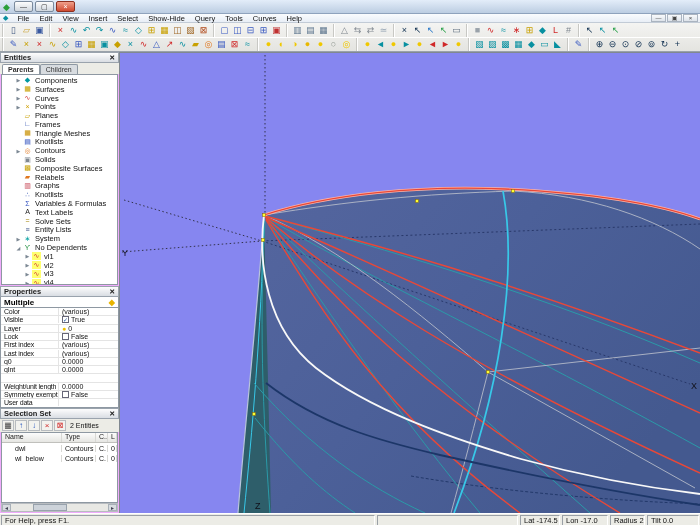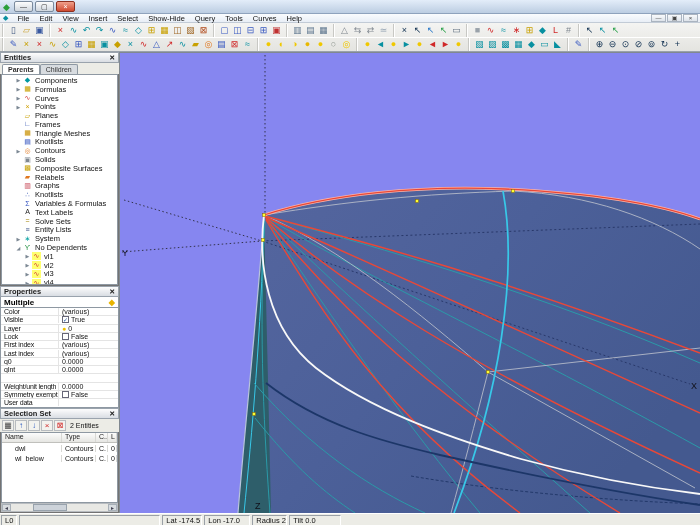--- a/index.html
+++ b/index.html
@@ -28,21 +28,21 @@
   
   .toolbars { background:linear-gradient(#f4f4f2,#e4e4e0); border-bottom:1px solid #9aa2aa; }
   .toolrow { height:14px; display:flex; align-items:center; padding-left:2px; }
   .toolrow + .toolrow { border-top:1px solid #fff; }
   .tgroup { display:flex; align-items:center; margin-right:3px; padding-left:4px;
             border-left:1px solid #c8c8c4; box-shadow:inset 1px 0 0 #fff; }
   .ticon { width:13px; height:13px; font-size:9px; line-height:12px; text-align:center; }
 
   
   .main { display:flex; height:461px; }
-  .leftcol { width:119px; background:#737373; display:flex; flex-direction:column; }
+  .leftcol { width:119px; background:#f0abfc; display:flex; flex-direction:column; }
 
   .panel-header { height:11px; background:linear-gradient(#fdfdfd,#d9dde3); border:1px solid #9aa3ad;
                   display:flex; align-items:center; font-size:7.5px; font-weight:bold; color:#222; padding:0 3px; }
   .panel-header .x { margin-left:auto; font-size:7px; font-weight:bold; color:#222; }
 
   
   .entities { height:234px; display:flex; flex-direction:column; }
   .tabs { display:flex; padding:1px 2px 0 2px; background:#ecece6; }
   .tab { font-size:7px; padding:0 5px; height:10px; line-height:10px; border:1px solid #8e98a2;
          border-bottom:none; border-radius:2px 2px 0 0; background:#d8dce0; color:#333; }
@@ -293,21 +293,21 @@
       <div class="trow">
 
             <span class="arrow">▶</span>
             <span class="ticon-tree" style="color: rgb(0, 152, 160);">◆</span>
             <span class="tlabel">Components</span>
           </div>
           <div class="trow">
 
             <span class="arrow">▶</span>
             <span class="ticon-tree" style="color: rgb(200, 160, 0);">▦</span>
-            <span class="tlabel">Formulas</span>
+            <span class="tlabel">Surfaces</span>
           </div>
           <div class="trow">
 
             <span class="arrow">▶</span>
             <span class="ticon-tree" style="color: rgb(208, 48, 48);">∿</span>
             <span class="tlabel">Curves</span>
           </div>
           <div class="trow">
 
             <span class="arrow">▶</span>
@@ -652,19 +652,19 @@
       </g>
 
       <text x="2" y="203" font-size="9" fill="#101018">Y</text>
       <text x="571" y="336" font-size="9" fill="#101018">X</text>
       <text x="135" y="456" font-size="9" fill="#101018">Z</text>
     </svg>
   </div>
 </div>
 
 <div class="statusbar">
-  <span class="sfield">L0</span>
+  <span class="sfield help">For Help, press F1.</span>
   <span class="sfield"></span>
   <span class="sfield">Lat -174.5</span>
   <span class="sfield">Lon -17.0</span>
   <span class="sfield">Radius 2.41</span>
   <span class="sfield">Tilt 0.0</span>
 </div>
 
 </body></html>

